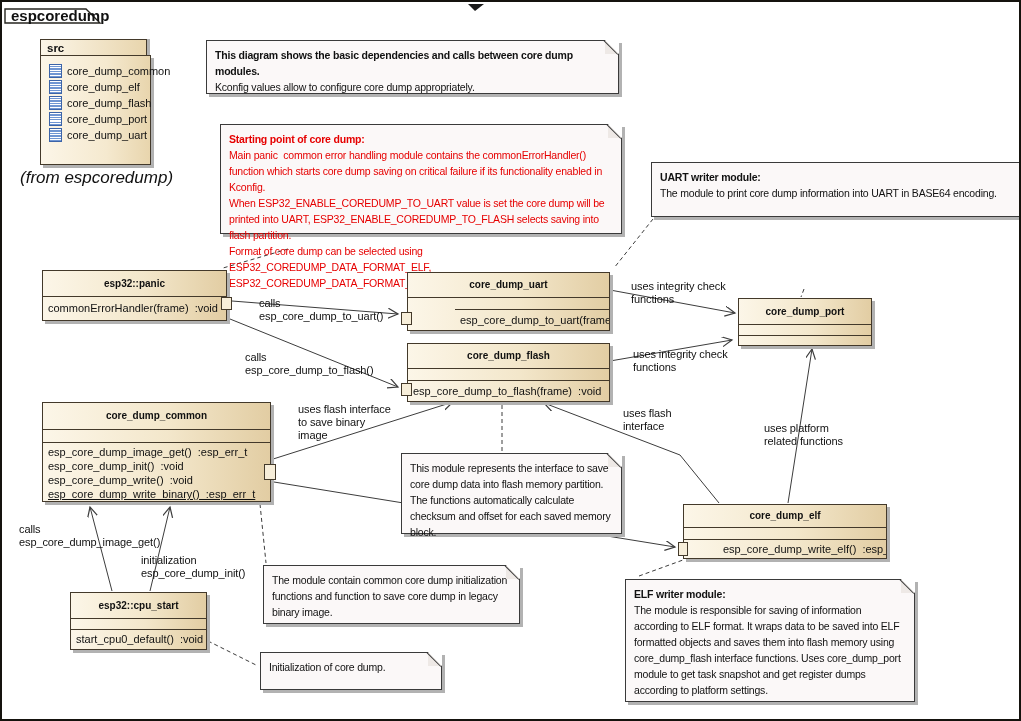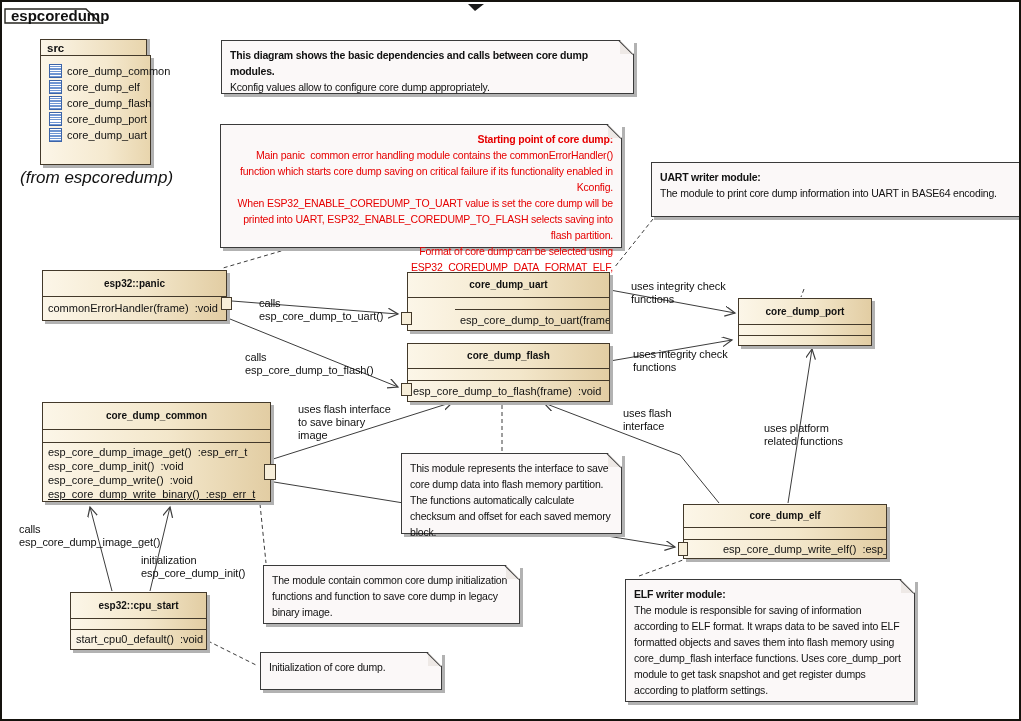--- a/index.html
+++ b/index.html
@@ -111,29 +111,29 @@
       <span class="doc-icon"></span>
       <span>core_dump_port</span>
     </div>
     <div class="pkg-item">
       <span class="doc-icon"></span>
       <span>core_dump_uart</span>
     </div>
   </div>
   <div class="from-label" style="left:18px;top:166px;width:152px;">(from espcoredump)</div>
 
-  <div class="note" style="left:219px;top:38px;width:413px;height:54px;">
+  <div class="note" style="left:204px;top:38px;width:413px;height:54px;">
     <div class="fold-cover"></div>
     <div class="fold-flap"></div>
       <div class="fold-line"></div>
     <div class="nt bold">This diagram shows the basic dependencies and calls between core dump modules.</div>
     <div class="nt">Kconfig values allow to configure core dump appropriately.</div>
   </div>
 
-  <div class="note red" style="left:218px;top:122px;width:402px;height:124px;text-align:right;">
+  <div class="note red" style="left:218px;top:122px;width:402px;height:110px;">
     <div class="fold-cover"></div>
     <div class="fold-flap"></div>
       <div class="fold-line"></div>
     <div class="nt bold">Starting point of core dump:</div>
     <div class="nt">Main panic  common error handling module contains the commonErrorHandler() function which starts core dump saving on critical failure if its functionality enabled in Kconfig.
 When ESP32_ENABLE_COREDUMP_TO_UART value is set the core dump will be printed into UART, ESP32_ENABLE_COREDUMP_TO_FLASH selects saving into flash partition.
 Format of core dump can be selected using ESP32_COREDUMP_DATA_FORMAT_ELF, ESP32_COREDUMP_DATA_FORMAT_BIN.</div>
   </div>
 
   <div class="note" style="left:649px;top:160px;width:416px;height:55px;">

